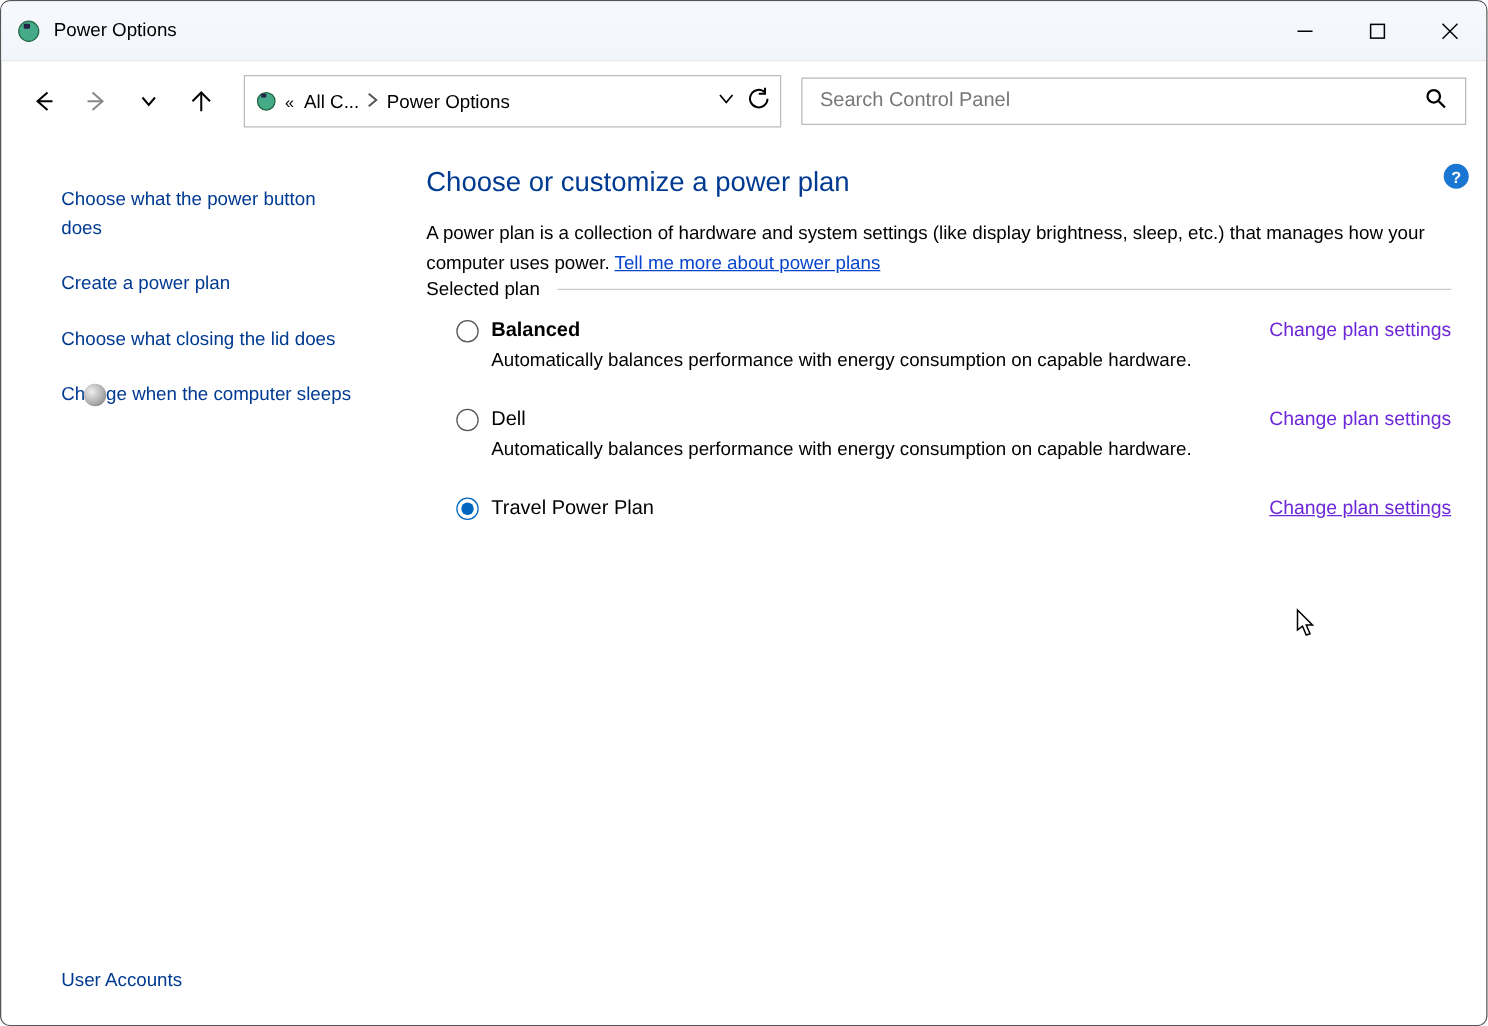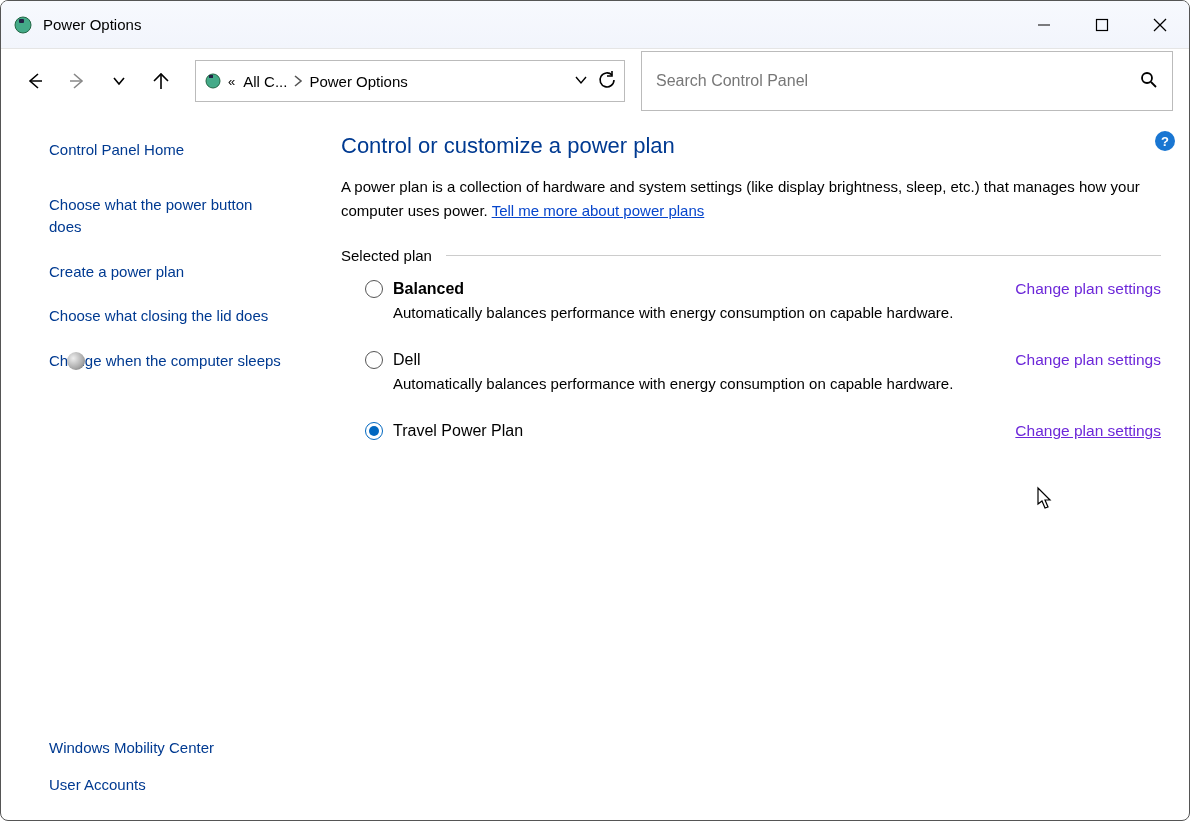--- a/index.html
+++ b/index.html
@@ -47,21 +47,21 @@
   align-items:center;
   padding: 0 8px;
   margin-left: 10px;
 }
 .address-bar .mini-icon { width:18px; height:18px; margin-right:6px; }
 .chevron-sep { margin: 0 6px; color:#555; }
 .address-part { font-size: 15px; }
 .address-bar .spacer { flex:1; }
 .search-box {
   flex: 1;
-  height: 60px;
+  height: 38px;
   border: 1px solid #bbb;
   display:flex;
   align-items:center;
   padding: 0 14px;
   margin-left: 10px;
 }
 .search-box input {
   flex:1; border:none; outline:none; font-size:16px;
   font-family: inherit;
 }
@@ -108,21 +108,21 @@
 .main {
   flex:1;
   padding: 0 28px 0 40px;
 }
 .main h1 {
   color:#003a91;
   font-weight:400;
   font-size: 22px;
   margin-bottom: 16px;
 }
-.desc { color:#000; font-size:15px; line-height:1.6; margin-bottom: 24px; }
+.desc { color:#000; font-size:15px; line-height:1.6; }
 .desc .inline-link { color:#0645cc; text-decoration:underline; cursor:pointer; }
 
 .section-row { display:flex; align-items:center; margin-bottom: 16px; }
 .section-label { font-size:15px; color:#000; margin-right: 14px; }
 .section-line { flex:1; height:1px; background:#ccc; }
 
 .plan {
   padding-left: 24px;
   margin-bottom: 30px;
 }
@@ -240,41 +240,39 @@
           <line x1="11" y1="11" x2="16" y2="16"></line>
         </svg>
     </span>
   </div>
 </div>
 
 <div class="content">
   <div class="help-badge">?</div>
 
   <div class="sidebar">
-    <a class="link">Control Panel Home</a>
     <div style="height:10px;"></div>
     <a class="link">Choose what the power button does</a>
     <a class="link">Create a power plan</a>
     <a class="link">Choose what closing the lid does</a>
     <div style="position:relative;">
       <span class="current-indicator" style="top:2px;"></span>
       <a class="link">Change when the computer sleeps</a>
     </div>
 
     <div class="filler"></div>
 
     <div class="see-also-links">
-      <a class="link">Windows Mobility Center</a>
       <a class="link">User Accounts</a>
     </div>
     <div style="height:10px;"></div>
   </div>
 
   <div class="main">
-    <h1>Control or customize a power plan</h1>
+    <h1>Choose or customize a power plan</h1>
     <p class="desc">
       <span>A power plan is a collection of hardware and system settings (like display brightness, sleep, etc.) that manages how your computer uses power. </span><span class="inline-link">Tell me more about power plans</span>
     </p>
 
     <div class="section-row">
       <span class="section-label">Selected plan</span>
       <div class="section-line"></div>
     </div>
 
     <div class="plan">

